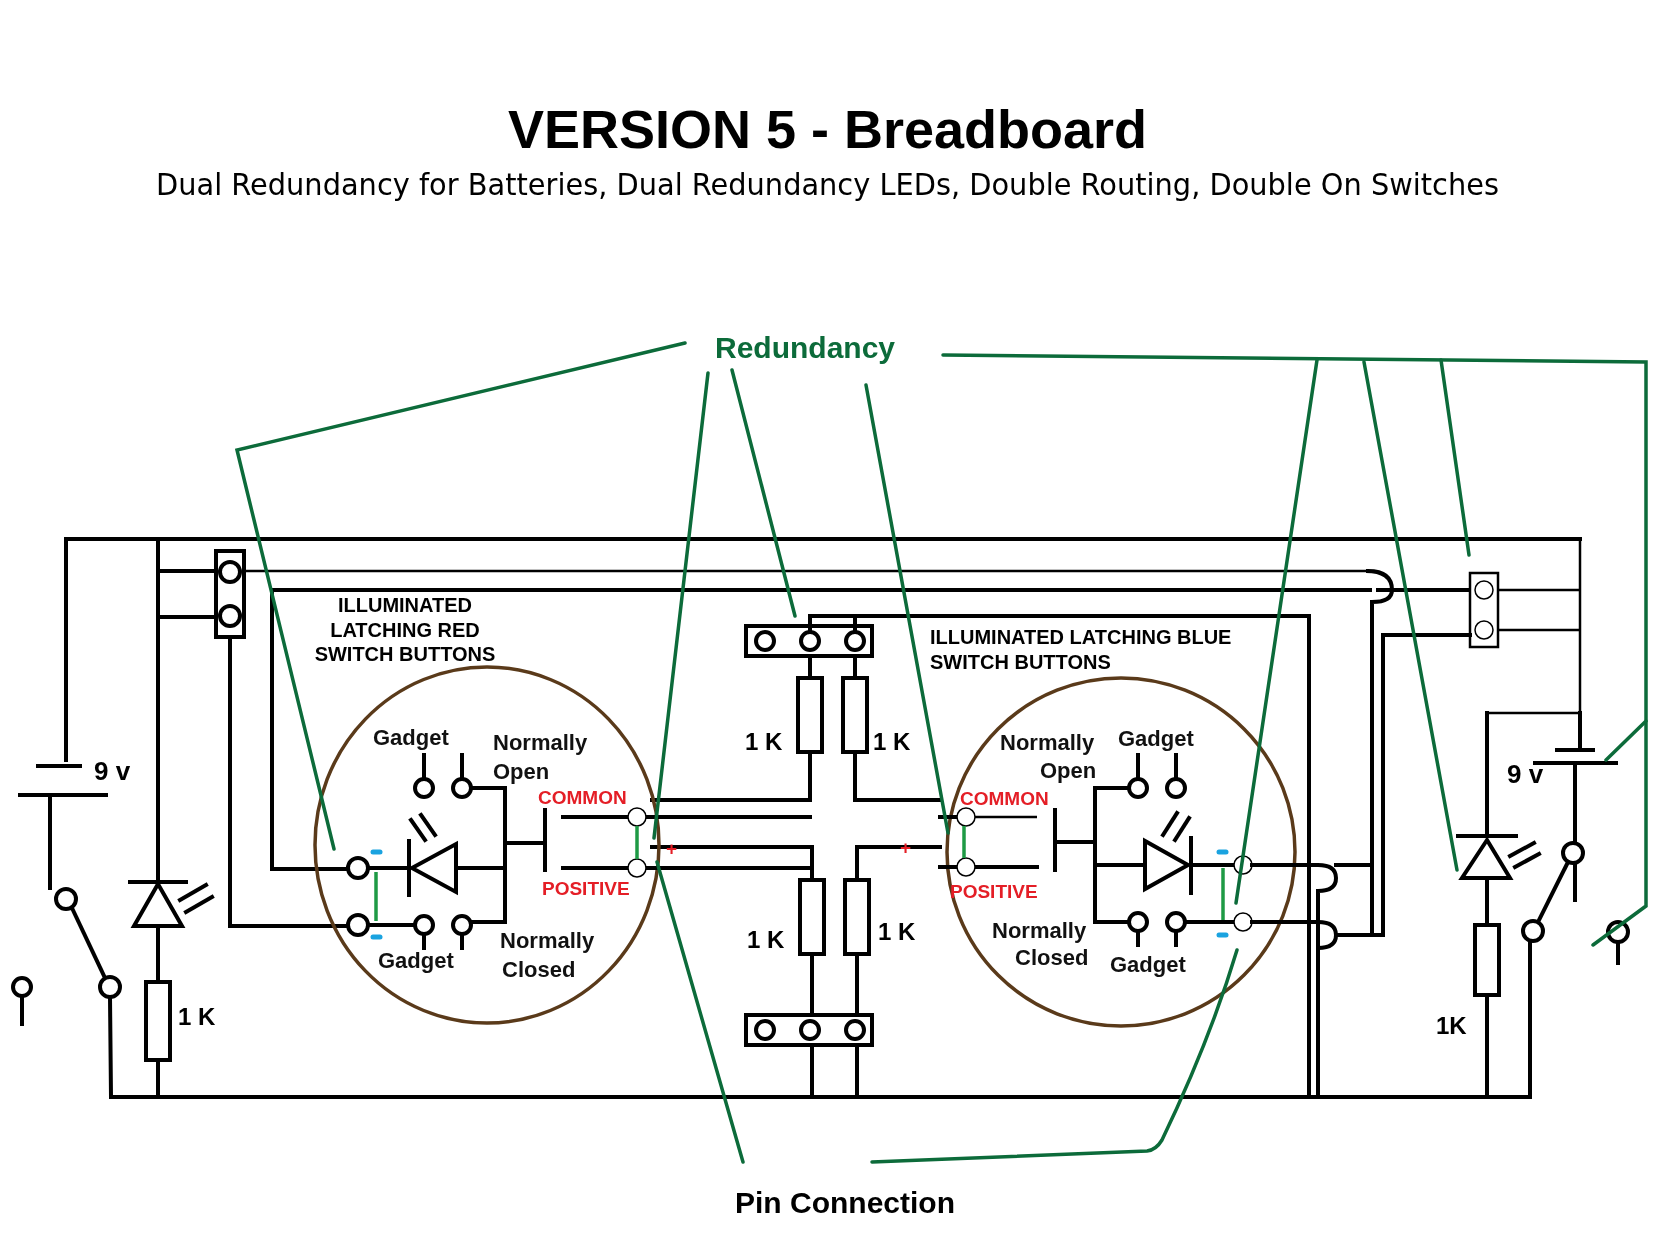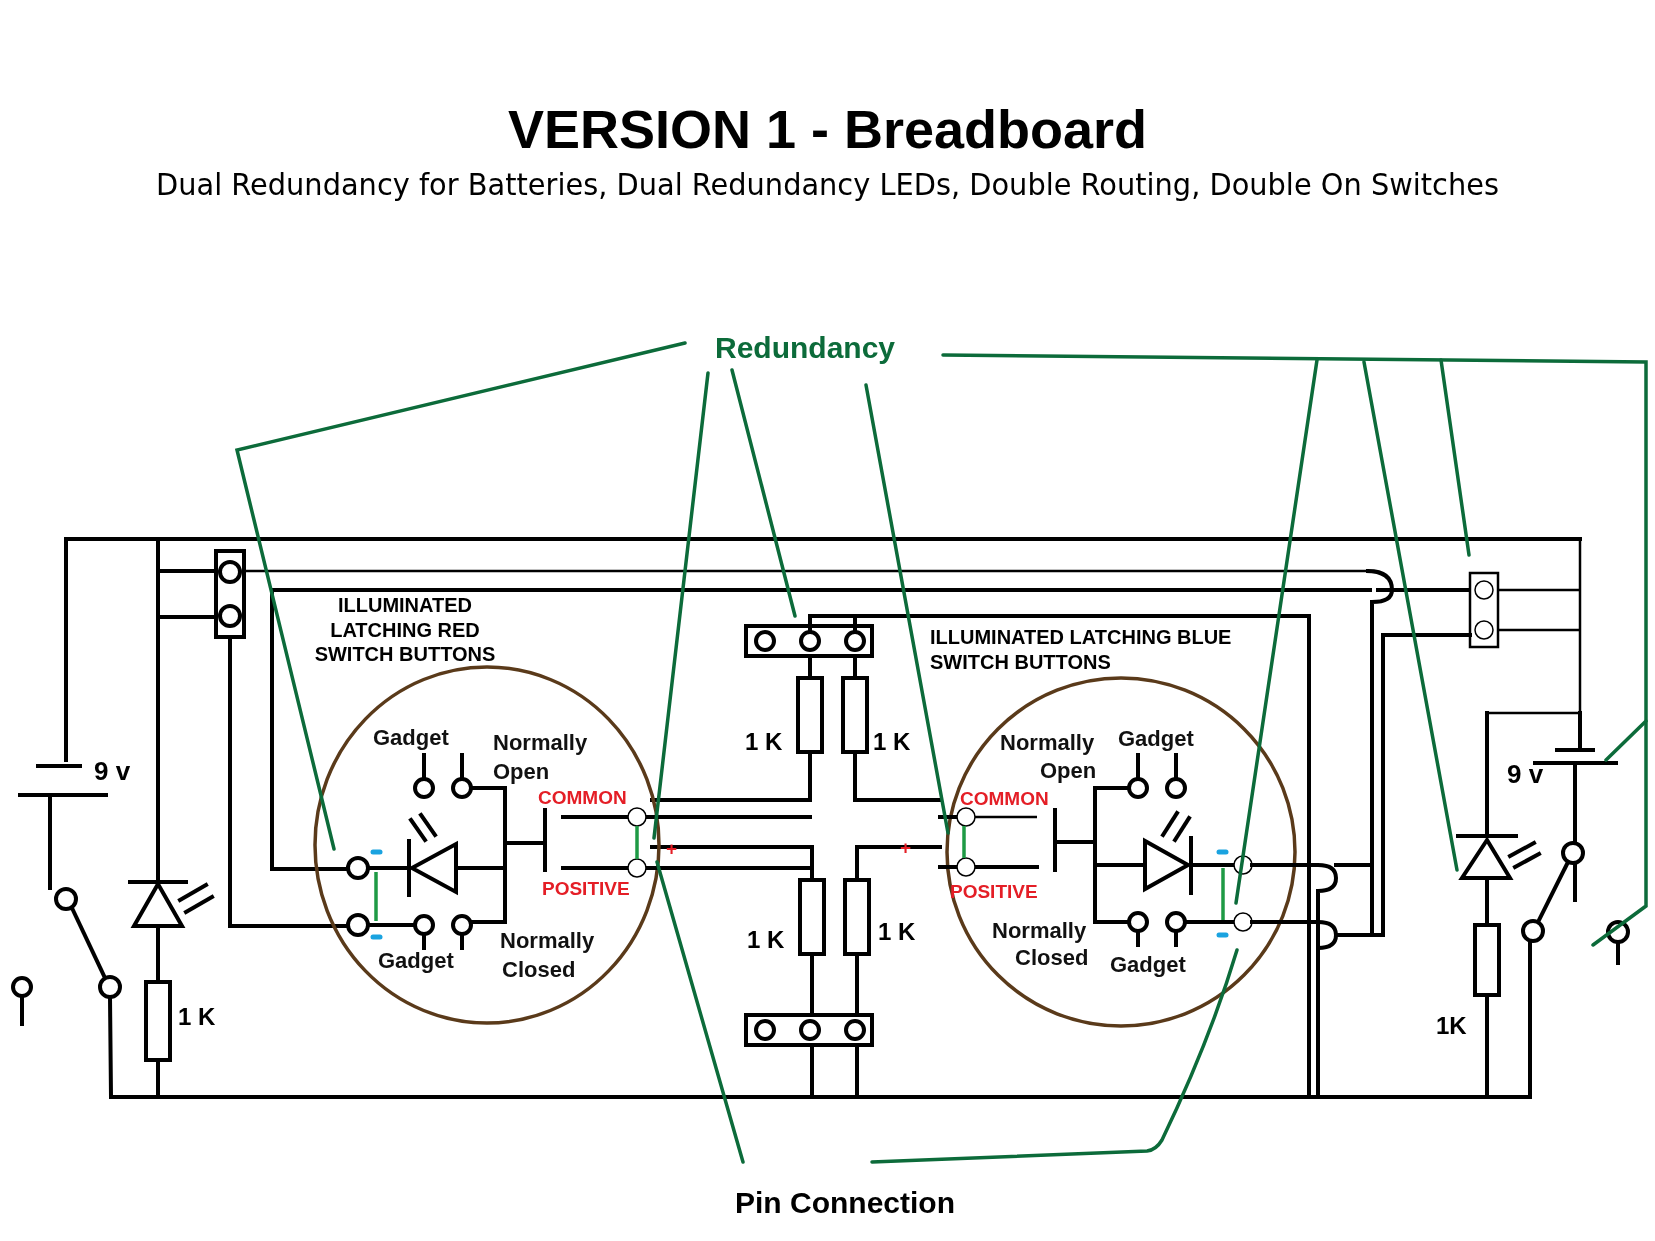--- a/index.html
+++ b/index.html
@@ -15,21 +15,21 @@
   .pinthin { stroke:#000; stroke-width:1.5; fill:#fff; }
   .lbl { font-family:"Liberation Sans", sans-serif; font-weight:bold; fill:#000; }
   .lbl-n { font-family:"Liberation Sans", sans-serif; font-weight:bold; fill:#111; font-size:22px; }
   .red { fill:#e41e26; font-family:"Liberation Sans", sans-serif; font-weight:bold; font-size:19px; }
   .blue-dash { stroke:#1aa3e0; stroke-width:5; stroke-linecap:round; }
   .green-jumper { stroke:#1e9a45; stroke-width:3.5; }
 </style>
 </head>
 <body>
 
-<div class="title">VERSION 1 - Breadboard</div>
+<div class="title">VERSION 5 - Breadboard</div>
 <div class="subtitle">Dual Redundancy for Batteries, Dual Redundancy LEDs, Double Routing, Double On Switches</div>
 
 <svg width="1655" height="1241" viewBox="0 0 1655 1241">
 
   <line class="w" x1="66" y1="539" x2="1580" y2="539"></line>
 
   <line class="w" x1="111" y1="1097" x2="1530" y2="1097"></line>
 
   <line class="w" x1="66" y1="539" x2="66" y2="760"></line>
 

